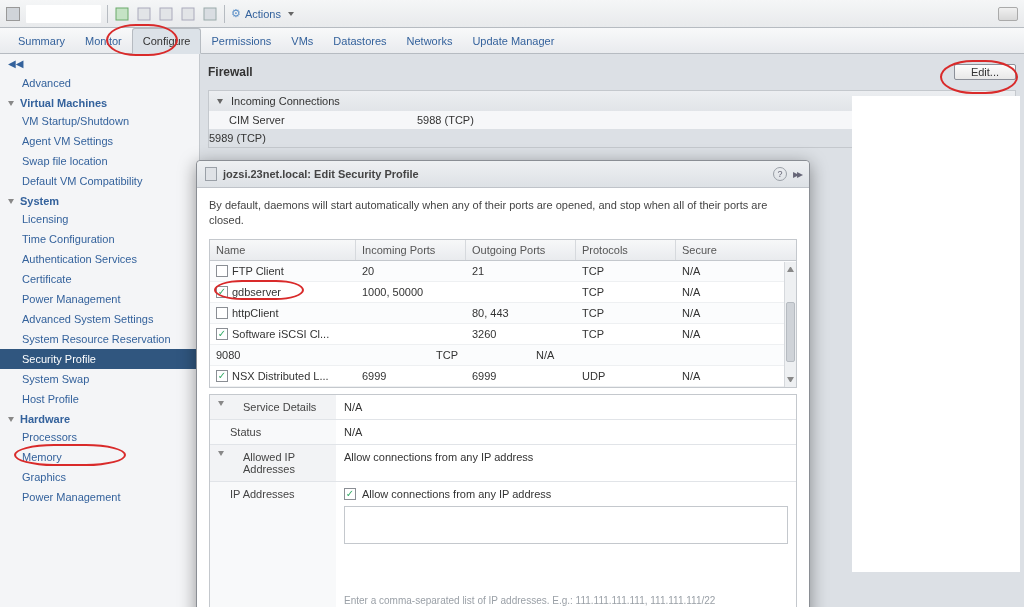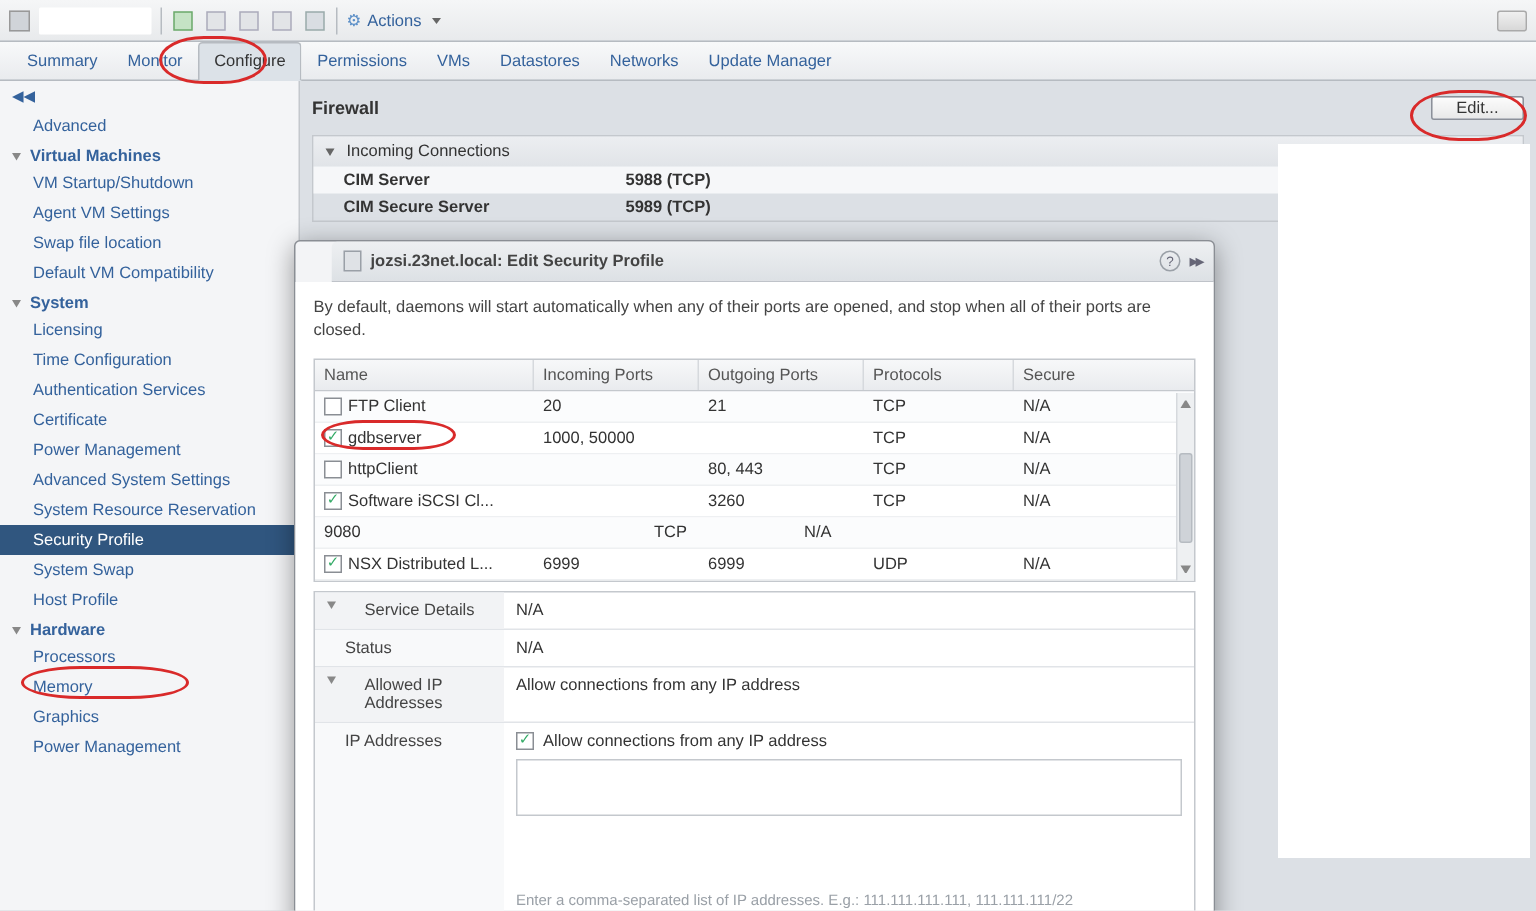--- a/index.html
+++ b/index.html
@@ -33,29 +33,29 @@
 
   .content { flex: 1; padding: 6px 8px; overflow: hidden; position: relative; }
   .content-header { display: flex; align-items: center; justify-content: space-between; height: 24px; }
   .content-header h3 { font-size: 12px; font-weight: bold; color: #333; }
   .edit-btn { padding: 1px 16px; background: linear-gradient(#fcfcfc,#e8e8e8); border: 1px solid #8c9099; border-radius: 2px; color: #333; cursor: pointer; }
   .circle-ann-edit { position: absolute; right: -2px; top: -4px; width: 78px; height: 34px; border: 2px solid #d92a2a; border-radius: 50% / 60%; pointer-events: none; }
 
   .section { margin-top: 6px; border: 1px solid #c4c8cd; }
   .section-hdr { background: linear-gradient(#eceef1,#e1e4e8); padding: 4px 8px; display: flex; align-items: center; gap: 6px; }
   .section-hdr .tri { border-top-color: #666; }
-  .bg-row { display: flex; padding: 3px 0; font-weight: bold; }
+  .bg-row { display: flex; padding: 3px 0; }
   .bg-row:nth-child(even) { background: #f6f7f9; }
   .bg-row .c1 { width: 208px; padding-left: 20px; color: #333; }
   .bg-row .c2 { flex: 1; color: #333; }
 
   
   .backdrop { position: absolute; inset: 0; background: rgba(0,0,0,0); }
   .modal { position: absolute; left: 196px; top: 160px; width: 614px; background: #f3f4f6; border: 1px solid #8a8e94; box-shadow: 0 4px 18px rgba(0,0,0,0.4); border-radius: 4px; }
-  .modal-title { background: linear-gradient(#eef0f2,#dde1e5); padding: 6px 8px; display: flex; align-items: center; gap: 6px; border-bottom: 1px solid #bfc3c9; border-radius: 4px 4px 0 0; margin-left: 24px; }
+  .modal-title { background: linear-gradient(#eef0f2,#dde1e5); padding: 6px 8px; display: flex; align-items: center; gap: 6px; border-bottom: 1px solid #bfc3c9; border-radius: 4px 4px 0 0; }
   .modal-title .mico { width: 12px; height: 14px; background: #dfe2e6; border: 1px solid #9aa0a7; }
   .modal-title .ttxt { font-weight: bold; color: #444; flex: 1; }
   .modal-title .help { width: 14px; height: 14px; border: 1px solid #9aa0a7; border-radius: 50%; display: flex; align-items: center; justify-content: center; font-size: 9px; color: #667; }
   .modal-title .popout { font-size: 12px; color: #667; letter-spacing: -2px; }
   .modal-body { padding: 10px 12px 6px 12px; background: #fff; }
   .modal-body p { color: #444; line-height: 1.4; }
 
   .tbl-wrap { margin-top: 10px; border: 1px solid #c4c8cd; position: relative; }
   .tbl-hdr, .tbl-row { display: flex; align-items: center; }
   .tbl-hdr { background: linear-gradient(#f7f8f9,#e9ebee); border-bottom: 1px solid #c4c8cd; }
@@ -204,21 +204,20 @@
     <div class="section">
       <div class="section-hdr">
         <span class="tri"></span>
         <span>Incoming Connections</span>
       </div>
       <div class="bg-row">
         <div class="c1">CIM Server</div>
         <div class="c2">5988 (TCP)</div>
       </div>
       <div class="bg-row">
-        <div class="c1">CIM Secure Server</div>
         <div class="c2">5989 (TCP)</div>
       </div>
     </div>
   </div>
 </div>
 
 <div class="whitebox"></div>
 
 <div class="circle-ann-sec"></div>
 

